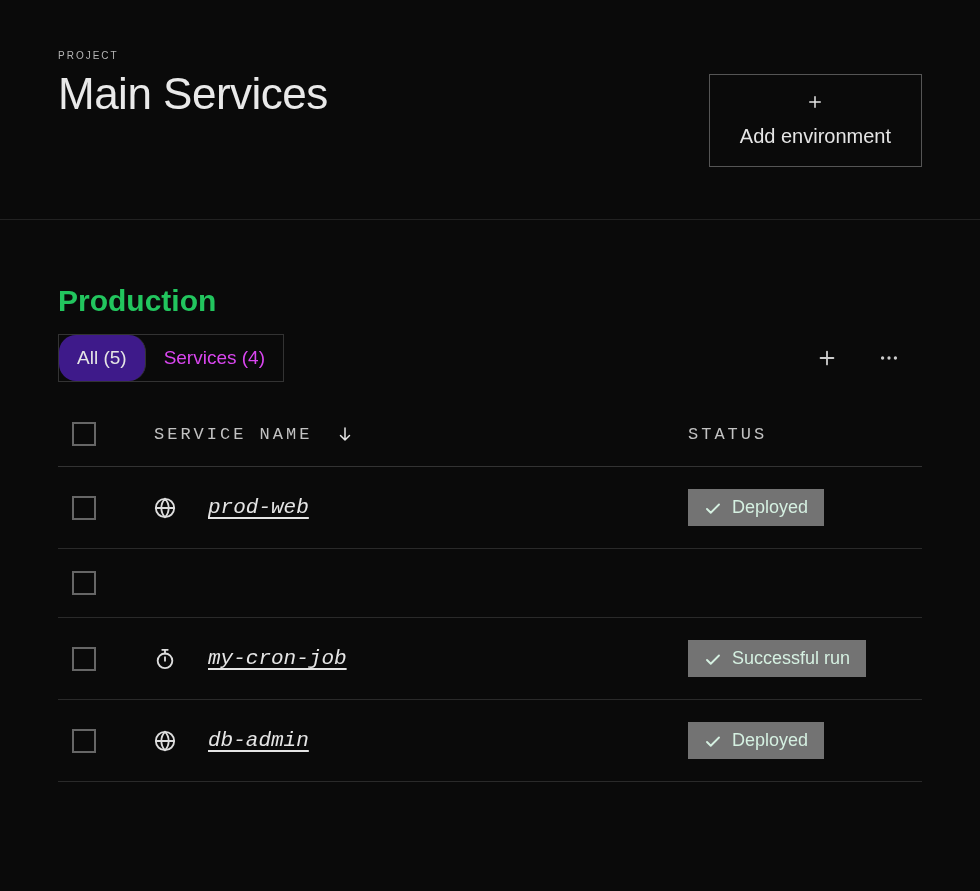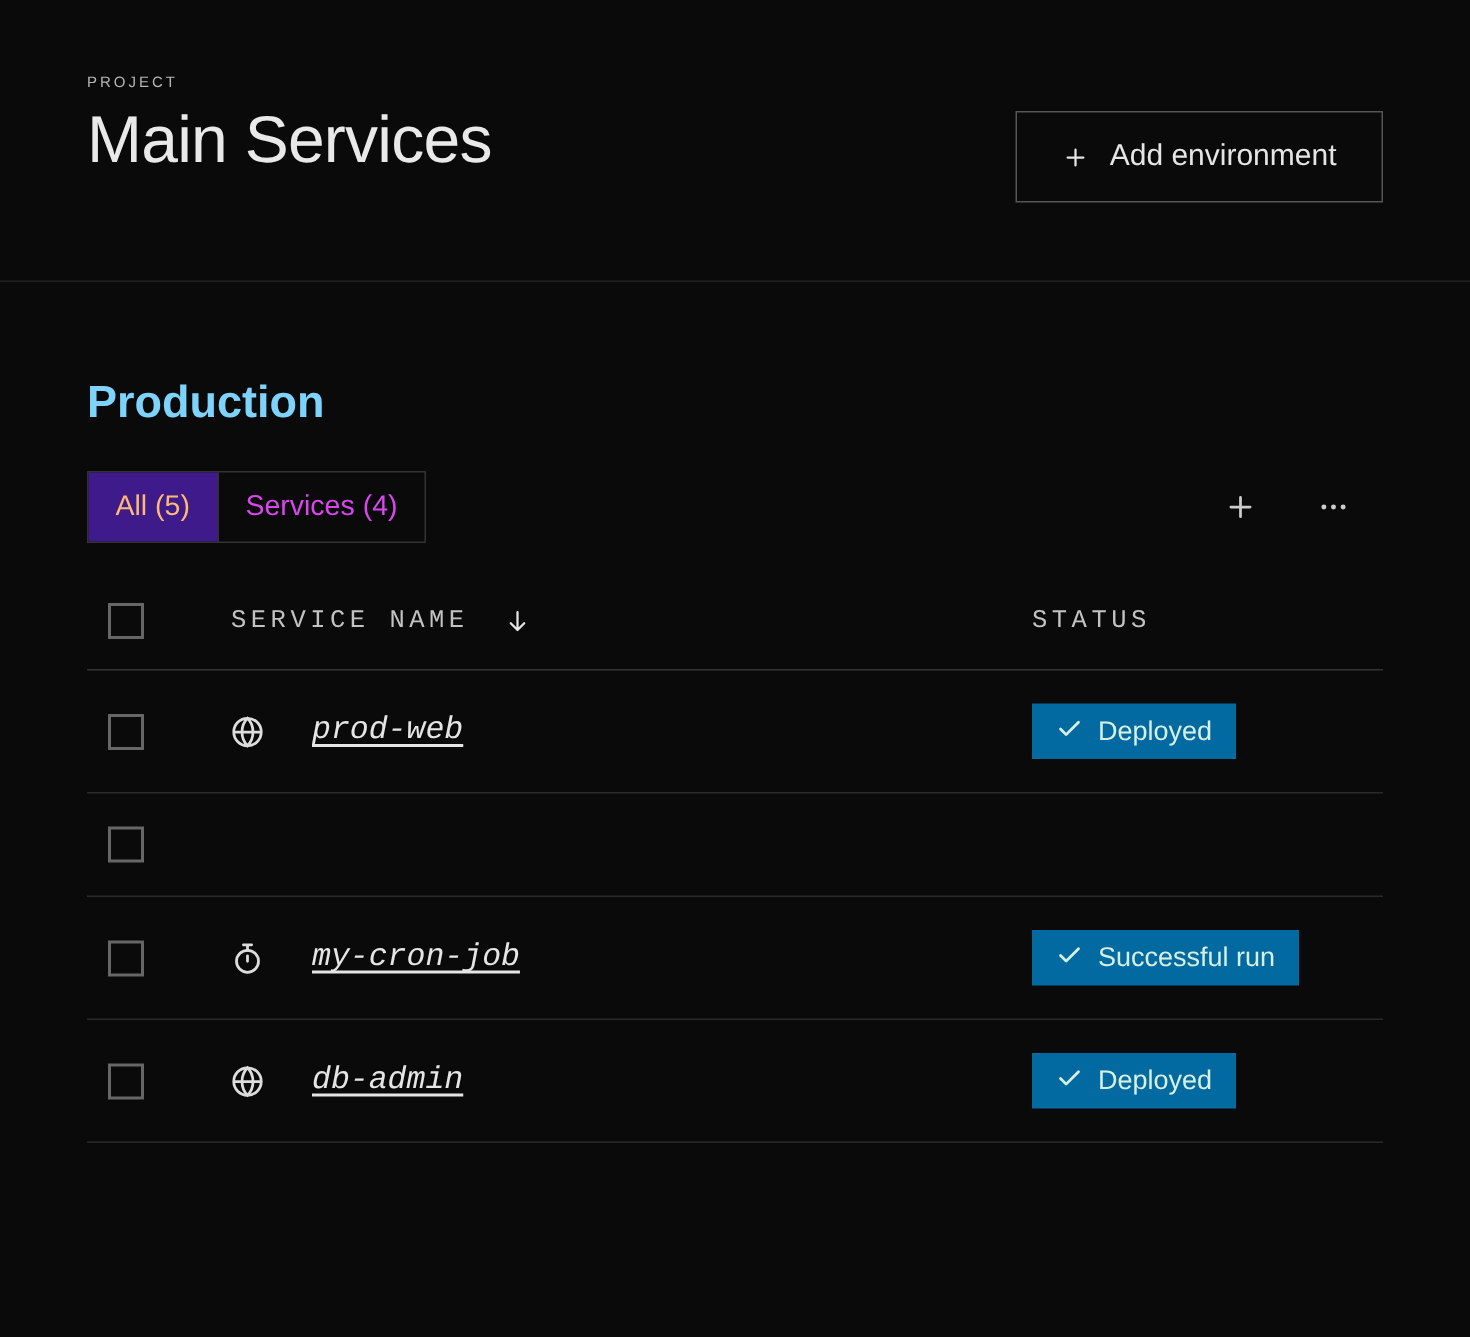--- a/index.html
+++ b/index.html
@@ -36,33 +36,34 @@
       margin-top: 24px;
       background: transparent;
       border: 1px solid #555;
       color: #e5e5e5;
       font-size: 20px;
       padding: 18px 30px;
       display: flex;
       align-items: center;
       gap: 14px;
       cursor: pointer;
+      flex-direction: column;
     }
     .add-env-btn .plus {
       display: flex;
       align-items: center;
     }
     .content {
       padding: 64px 58px 0 58px;
     }
     .env-title {
       font-size: 30px;
       font-weight: 600;
-      color: #7dd3fc;
-      margin-bottom: 28px;
+      color: #22c55e;
+      margin-bottom: 16px;
     }
     .tabs-row {
       display: flex;
       justify-content: space-between;
       align-items: center;
       margin-bottom: 40px;
     }
     .tabs {
       display: flex;
       border: 1px solid #333;
@@ -71,22 +72,23 @@
       padding: 12px 18px;
       font-size: 19px;
       color: #d946ef;
       border-right: 1px solid #333;
       cursor: pointer;
       background: transparent;
     }
     .tab:last-child { border-right: none; }
     .tab.active {
       background: #3e1a8a;
-      color: #fdba74;
+      color: #e5e5e5;
       font-weight: 500;
+      border-radius: 17px;
     }
     .icon-actions {
       display: flex;
       align-items: center;
       gap: 40px;
       padding-right: 22px;
     }
     .icon-btn {
       color: #ccc;
       cursor: pointer;
@@ -149,26 +151,26 @@
       font-family: "SFMono-Regular", Consolas, "Liberation Mono", Menlo, monospace;
       font-size: 21px;
       color: #e5e5e5;
       text-decoration: underline;
       text-underline-offset: 4px;
       margin-left: 14px;
       cursor: pointer;
       font-style: italic;
     }
     .status-badge {
-      background: #0369a1;
+      background: #737373;
       color: #d5f0e1;
       font-size: 18px;
       padding: 8px 16px;
       display: inline-flex;
-      align-items: flex-start;
+      align-items: flex-end;
       gap: 10px;
     }
     .check-icon { display: flex; align-items: center; }
   </style>
 </head>
 <body>
 
 <svg width="0" height="0" style="position:absolute">
   <defs>
     <symbol id="i-plus" viewBox="0 0 24 24">

